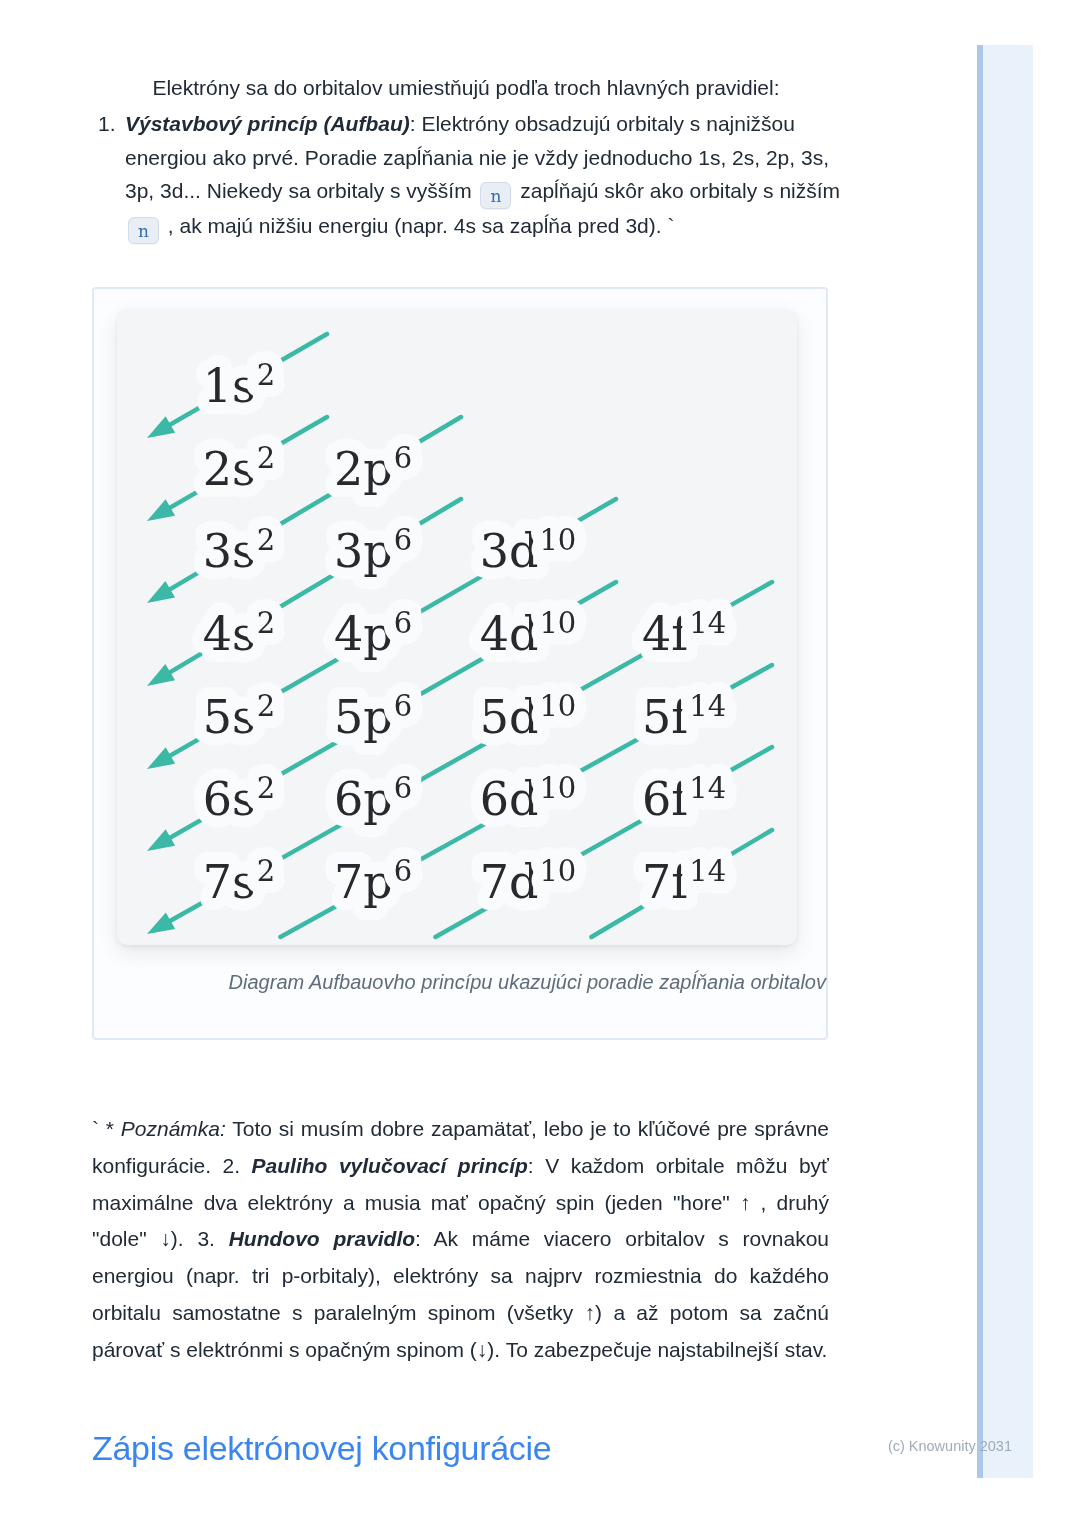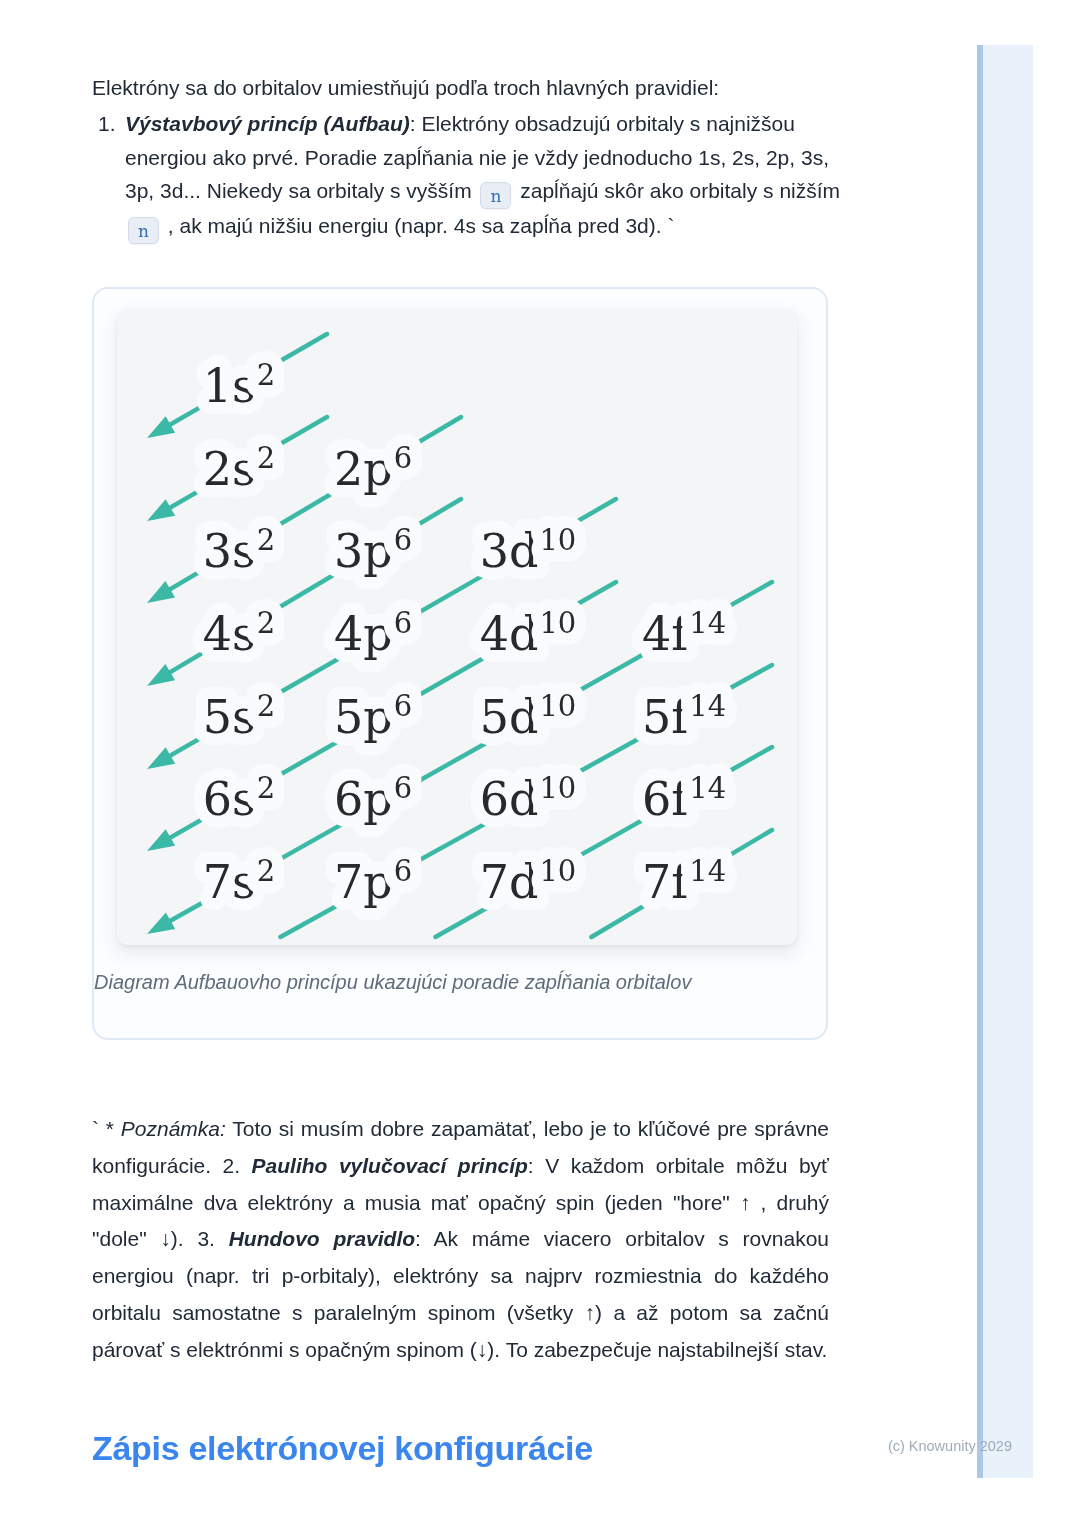--- a/index.html
+++ b/index.html
@@ -6,68 +6,68 @@
   html,body { margin:0; padding:0; }
   body {
     width:1080px; height:1528px; position:relative; overflow:hidden;
     background:#ffffff;
     font-family:"Liberation Sans", sans-serif;
     color:#212b38;
   }
   
   .intro {
     position:absolute; left:92px; top:52px; width:748px;
-    font-size:21px; line-height:30px;
+    font-size:21px; line-height:30px;text-align:center;
   }
   .rule-list {
     position:absolute; left:92px; top:107px; width:756px;
     font-size:21px; line-height:33.5px;
   }
   .rule-item { position:relative; padding-left:33px; }
   .rule-number { position:absolute; left:6px; top:0; }
   strong { font-weight:bold;font-style:italic; }
   em { font-style:italic;margin-top:25px; }
   .chip {
     display:inline-block; padding:0 9px; height:27px; line-height:26px;
     border-radius:6px; background:#e9eef5; border:1px solid #d2dbe7;
     color:#2f6fb6; font-family:"DejaVu Serif", serif; font-size:17px;
     vertical-align:-4px; margin:0 3px;
     box-shadow:0 1px 1px rgba(20,40,70,0.05);
   }
   
   .figure-card {
     position:absolute; left:92px; top:287px; width:736px; height:753px;
-    border:2px solid #dfe9f5; border-radius:16px; background:#fcfdfe;
+    border:2px solid #dfe9f5; border-radius:4px; background:#fcfdfe;
   }
   .figure-image {
     position:absolute; left:23px; top:20px; width:680px; height:636px;
     background:#f3f5f7; border-radius:10px; overflow:hidden;
     box-shadow:0 8px 20px rgba(30,45,70,0.10), 0 2px 4px rgba(30,45,70,0.06);
   }
   .figure-image svg { display:block; width:680px; height:636px; }
   .orbital {
     font-family:"DejaVu Serif", serif; font-size:46px; fill:#26292e;
     paint-order:stroke; stroke:#fafbfc; stroke-width:24px; stroke-linejoin:round;
   }
   .orbital .sup { font-size:29px; }
   .arrow-line { stroke:#3bb8a6; stroke-width:4.5px; stroke-linecap:round; fill:none; }
   .arrow-head { fill:#3bb8a6; stroke:none; }
   .figure-caption {
-    position:absolute; left:0; right:0; top:682px; text-align:left;
+    position:absolute; left:0; right:0; top:682px; text-align:right;
     font-style:italic; font-size:20px; color:#5f6c7b;
   }
   
   .note {
     position:absolute; left:92px; top:1090px; width:737px;
     font-size:21px; line-height:36.8px; text-align:justify;
   }
   
   .section-heading {
     position:absolute; left:92px; top:1401px;
-    font-size:34px; font-weight:bold; color:#3b86ee; letter-spacing:-0.3px;
+    font-size:34px; font-weight:normal; color:#3b86ee; letter-spacing:-0.3px;
   }
   .copyright {
     position:absolute; top:1438px; right:68px;
     font-size:14.5px; color:#9fabb8; z-index:5;
   }
   .side-panel {
     position:absolute; left:977px; top:45px; width:56px; height:1433px;
     background:#e9f2fb; border-left:6px solid #abc8e7; z-index:1;
   }
 </style>
@@ -127,15 +127,15 @@
         <text x="567" y="589" text-anchor="middle" class="orbital" style="fill: rgb(38, 41, 46);"><tspan>7f</tspan><tspan class="sup" dy="-17" dx="1">14</tspan></text>
       </svg>
   </div>
   <div class="figure-caption">Diagram Aufbauovho princípu ukazujúci poradie zapĺňania orbitalov</div>
 </div>
 
 <p class="note"><span>` * </span><em>Poznámka:</em><span> Toto si musím dobre zapamätať, lebo je to kľúčové pre správne konfigurácie. 2. </span><strong>Pauliho vylučovací princíp</strong><span>: V každom orbitale môžu byť maximálne dva elektróny a musia mať opačný spin (jeden "hore" ↑ , druhý "dole" ↓). 3. </span><strong>Hundovo pravidlo</strong><span>: Ak máme viacero orbitalov s rovnakou energiou (napr. tri p-orbitaly), elektróny sa najprv rozmiestnia do každého orbitalu samostatne s paralelným spinom (všetky ↑) a až potom sa začnú párovať s elektrónmi s opačným spinom (↓). To zabezpečuje najstabilnejší stav.</span></p>
 
 <h2 class="section-heading">Zápis elektrónovej konfigurácie</h2>
 
-<div class="copyright">(c) Knowunity 2029</div>
+<div class="copyright">(c) Knowunity 2031</div>
 
 <div class="side-panel"></div>
 
 </body></html>

